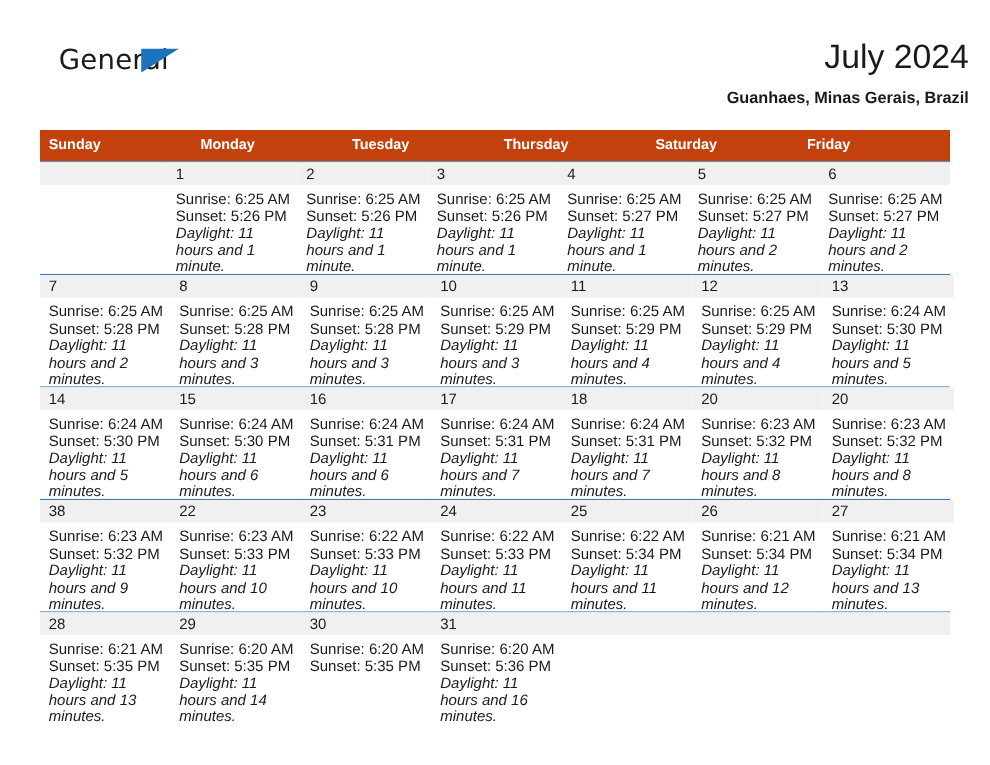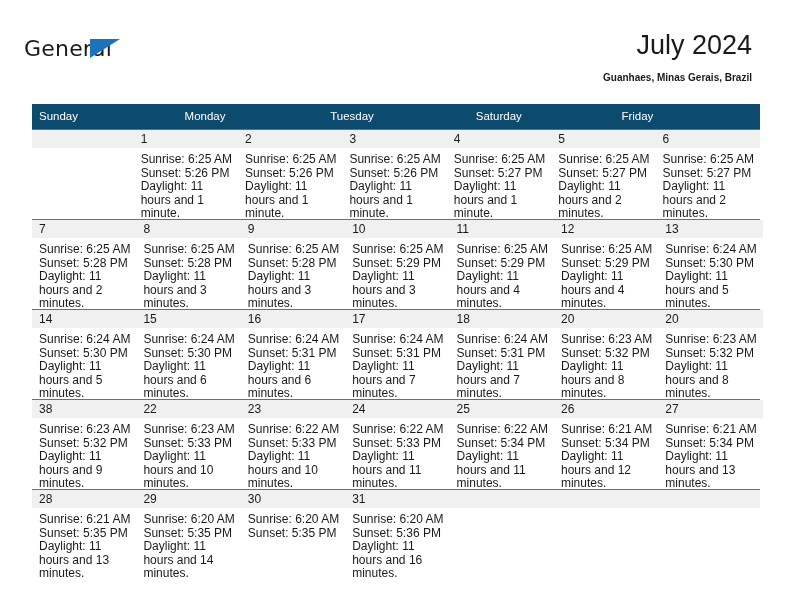--- a/index.html
+++ b/index.html
@@ -17,21 +17,21 @@
   .page {
     position: relative;
     width: 792px;
     height: 612px;
     box-sizing: border-box;
   }
 
   
   .top {
     position: absolute;
-    left: 24px;
+    left: 47px;
     top: 28px;
     width: 728px;
     height: 70px;
   }
   .logo {
     position: absolute;
     left: 0;
     top: 8px;
     width: 200px;
     height: 52px;
@@ -71,38 +71,39 @@
     text-align: right;
   }
   .cal-title {
     font-size: 27px;
     color: #1a1a1a;
     line-height: 34px;
     white-space: nowrap;
     text-align: right;
   }
   .cal-subtitle {
-    font-size: 10px;
+    font-size: 13px;
     font-weight: bold;
     color: #1a1a1a;
     line-height: 20px;
     margin-top: 6px;
     white-space: nowrap;
   }
 
   
   .calendar {
     position: absolute;
     left: 32px;
     top: 104px;
     width: 728px;
   }
   .weekdays {
     display: flex;
-    background: #0c4a6e;
+    background: #c2410c;
+    font-weight: bold;
   }
   .weekday {
     flex: 1 1 0;
     box-sizing: border-box;
     color: #ffffff;
     font-size: 11.5px;
     padding: 5px 0 6px 7px;
     line-height: 14px;
   }
   .week {
@@ -134,20 +135,21 @@
     padding: 5px 6px 0 7px;
     font-size: 12px;
     line-height: 13.6px;
     color: #1a1a1a;
   }
   .dayinfo div {
     white-space: nowrap;
   }
   .dayinfo .daylight {
     white-space: normal;
+    font-style: italic;
   }
 </style>
 </head>
 <body>
 
 <div class="page">
 
   <div class="top">
 
     <div class="logo">
@@ -162,20 +164,21 @@
     </div>
 
   </div>
 
   <div class="calendar">
 
     <div class="weekdays">
       <div class="weekday">Sunday</div>
       <div class="weekday">Monday</div>
       <div class="weekday">Tuesday</div>
+      <div class="weekday">Thursday</div>
       <div class="weekday">Saturday</div>
       <div class="weekday">Friday</div>
     </div>
 
     <div class="week">
       <div class="daycell empty">
         <div class="daynum-band"></div>
         <div class="dayinfo">
           <div></div>
           <div></div>

